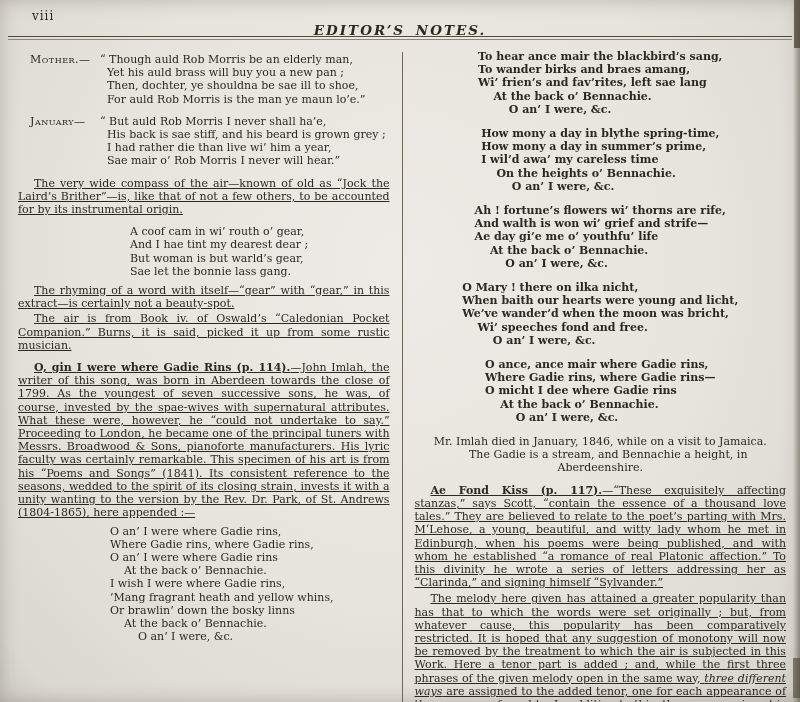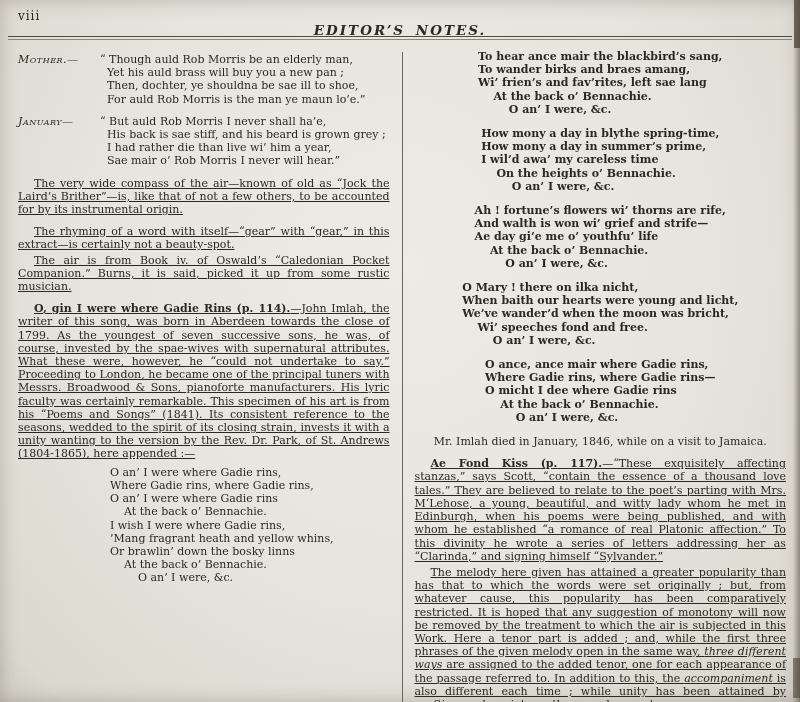--- a/index.html
+++ b/index.html
@@ -11,35 +11,35 @@
     font-family:"DejaVu Serif","Liberation Serif",serif;
     color:#2b2821;
     overflow:hidden;
     box-shadow:inset 0 0 18px rgba(60,52,38,.25);
   }
   .edge-right{position:absolute;top:0;right:0;bottom:0;width:7px;
     background:linear-gradient(to left, rgba(45,38,26,.38), rgba(45,38,26,0));}
   .corner-mark-top{position:absolute;top:0;right:0;width:6px;height:48px;background:#4a4335;opacity:.75;}
   .corner-mark-bottom{position:absolute;bottom:4px;right:0;width:7px;height:40px;background:#4a4335;opacity:.6;}
   .pagehead{position:relative;height:26px;padding-top:7px;}
-  .pageno{position:absolute;left:18px;top:9px;font-size:12px;letter-spacing:1px;}
+  .pageno{position:absolute;left:32px;top:9px;font-size:12px;letter-spacing:1px;}
   .ptitle{margin:15px;text-align:center;font-size:13.5px;font-weight:700;font-style:italic;
     letter-spacing:2px;word-spacing:4px;}
   .header-rule{height:2px;margin:3px 8px 0 8px;border-top:1.2px solid #514b3c;border-bottom:1px solid #8d8778;}
   .columns{display:flex;padding:10px 14px 0 18px;align-items:stretch;}
   .col{width:374px;font-size:11px;line-height:13.2px;}
   .col.left{padding-right:12px;}
   .col.right{padding-left:12px;}
   .divider{width:1px;background:#6e685c;margin-top:2px;}
   .para{margin:0 0 3px 0;text-align:justify;text-indent:16px;text-decoration:underline;}
   .para.tight{margin-bottom:2px;}
   .section{margin-top:9px;}
   .song-title{font-weight:700;}
   .speech{position:relative;padding-left:66px;margin:3px 0 9px 0;}
-  .speaker{position:absolute;left:0;top:0;font-variant:small-caps;letter-spacing:.5px;font-style:italic;}
+  .speaker{position:absolute;left:12px;top:0;font-variant:small-caps;letter-spacing:.5px;}
   .verse{white-space:pre;margin-left:16px;}
   .verse.indent-quote{margin:4px 0 6px 112px;}
   .verse.indent-gadie{margin:5px 0 0 92px;}
   .stanza{white-space:pre;width:fit-content;margin:0 auto 11px auto;font-weight:bold;}
   .note-line{margin:0;text-align:center;}
   .note-line.indented{text-indent:16px;}
   .it{font-style:italic;}
 </style>
 </head>
 <body>
@@ -71,20 +71,24 @@
         <span class="speaker">January—</span>
         <div class="verse">“ But auld Rob Morris I never shall ha’e,
   His back is sae stiff, and his beard is grown grey ;
   I had rather die than live wi’ him a year,
   Sae mair o’ Rob Morris I never will hear.”</div>
       </div>
 
       <p class="para">The very wide compass of the air—known of old as “Jock the Laird’s Brither”—is, like that of not a few others, to be accounted for by its instrumental origin.</p>
 
       <div class="section">
+        <div class="verse indent-quote">A coof cam in wi’ routh o’ gear,
+And I hae tint my dearest dear ;
+But woman is but warld’s gear,
+Sae let the bonnie lass gang.</div>
         <p class="para tight">The rhyming of a word with itself—“gear” with “gear,” in this extract—is certainly not a beauty-spot.</p>
         <p class="para">The air is from Book iv. of Oswald’s “Caledonian Pocket Companion.” Burns, it is said, picked it up from some rustic musician.</p>
       </div>
 
       <div class="section">
         <p class="para"><b class="song-title">O, gin I were where Gadie Rins (p. 114).</b><span>—John Imlah, the writer of this song, was born in Aberdeen towards the close of 1799. As the youngest of seven successive sons, he was, of course, invested by the spae-wives with supernatural attributes. What these were, however, he “could not undertake to say.” Proceeding to London, he became one of the principal tuners with Messrs. Broadwood &amp; Sons, pianoforte manufacturers. His lyric faculty was certainly remarkable. This specimen of his art is from his “Poems and Songs” (1841). Its consistent reference to the seasons, wedded to the spirit of its closing strain, invests it with a unity wanting to the version by the Rev. Dr. Park, of St. Andrews (1804-1865), here appended :—</span></p>
         <div class="verse indent-gadie">O an’ I were where Gadie rins,
 Where Gadie rins, where Gadie rins,
 O an’ I were where Gadie rins
     At the back o’ Bennachie.
@@ -121,20 +125,21 @@
 We’ve wander’d when the moon was bricht,
     Wi’ speeches fond and free.
         O an’ I were, &amp;c.</div>
       <div class="stanza">O ance, ance mair where Gadie rins,
 Where Gadie rins, where Gadie rins—
 O micht I dee where Gadie rins
     At the back o’ Bennachie.
         O an’ I were, &amp;c.</div>
 
       <p class="note-line">Mr. Imlah died in January, 1846, while on a visit to Jamaica.</p>
+      <p class="note-line indented">The Gadie is a stream, and Bennachie a height, in Aberdeenshire.</p>
 
       <div class="section">
         <p class="para"><b class="song-title">Ae Fond Kiss (p. 117).</b><span>—“These exquisitely affecting stanzas,” says Scott, “contain the essence of a thousand love tales.” They are believed to relate to the poet’s parting with Mrs. M‘Lehose, a young, beautiful, and witty lady whom he met in Edinburgh, when his poems were being published, and with whom he established “a romance of real Platonic affection.” To this divinity he wrote a series of letters addressing her as “Clarinda,” and signing himself “Sylvander.”</span></p>
         <p class="para"><span>The melody here given has attained a greater popularity than has that to which the words were set originally ; but, from whatever cause, this popularity has been comparatively restricted. It is hoped that any suggestion of monotony will now be removed by the treatment to which the air is subjected in this Work. Here a tenor part is added ; and, while the first three phrases of the given melody open in the same way, </span><span class="it">three different ways</span><span> are assigned to the added tenor, one for each appearance of the passage referred to. In addition to this, the </span><span class="it">accompaniment</span><span> is also different each time ; while unity has been attained by grafting each variety on the same harmon’</span></p>
       </div>
 
     </div>
 
   </div>
 </div>

